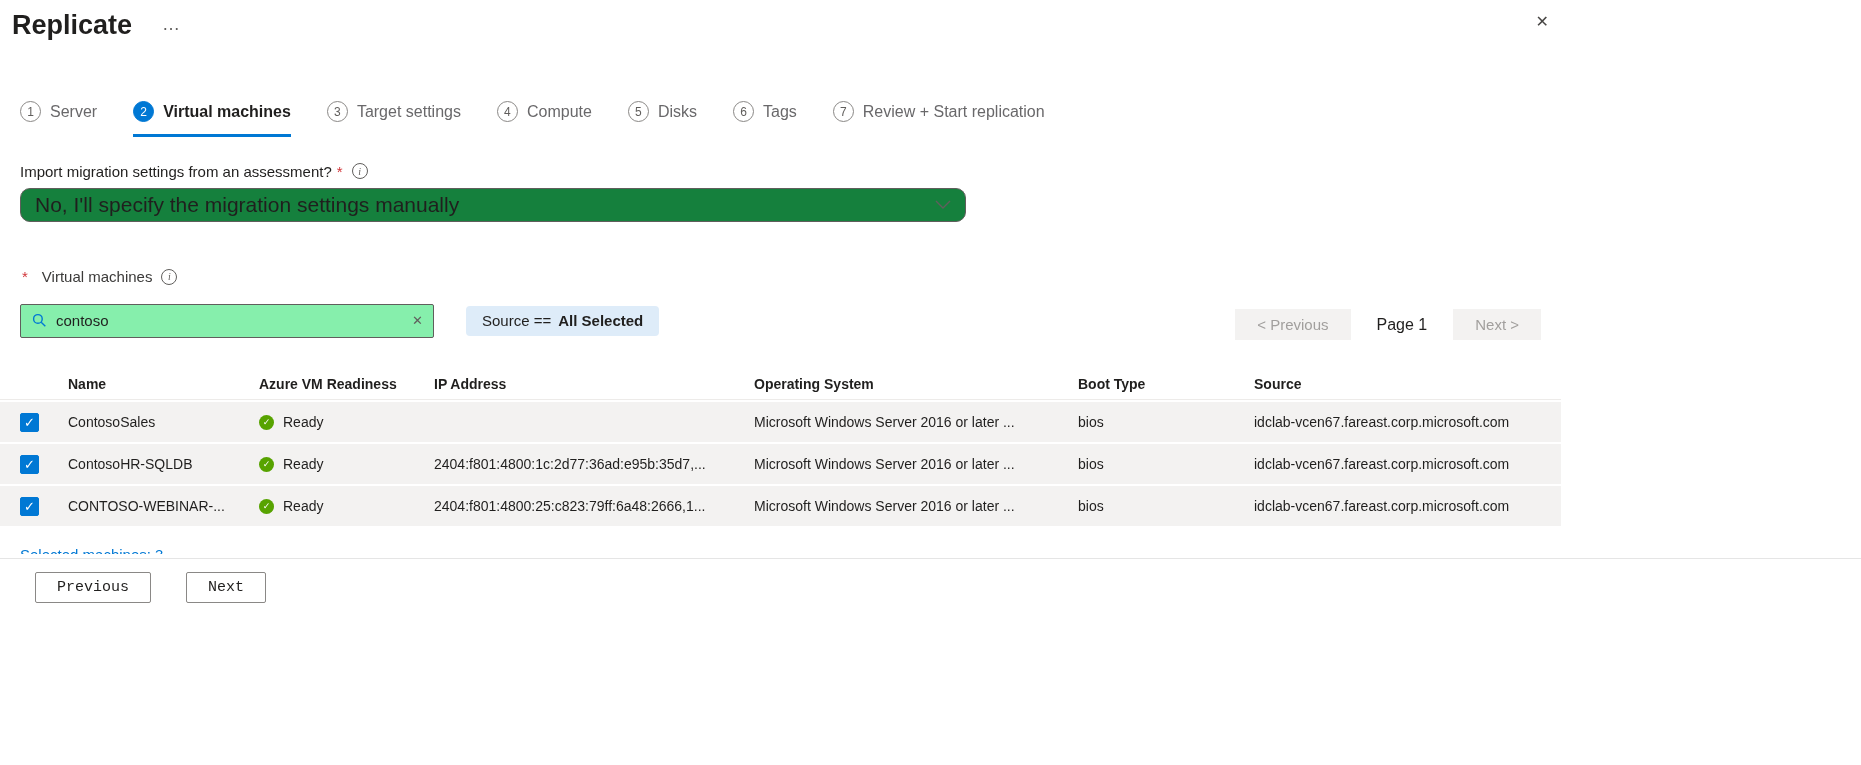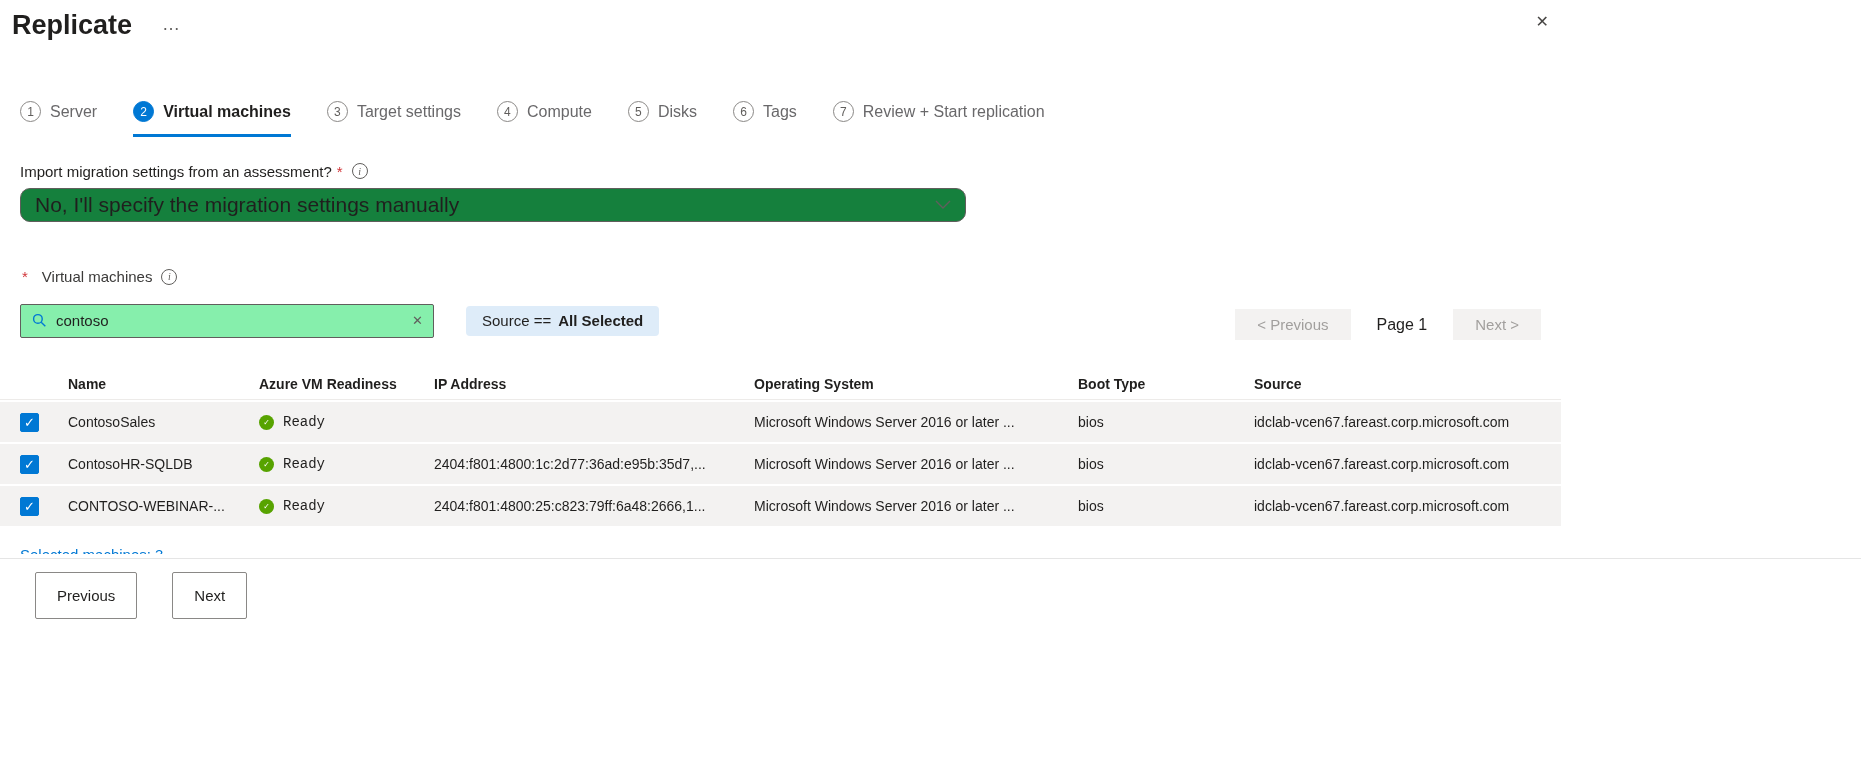--- a/index.html
+++ b/index.html
@@ -66,32 +66,32 @@
   .col-name { width:191px; flex:0 0 auto; }
   .col-ready { width:175px; flex:0 0 auto; }
   .col-ip { width:320px; flex:0 0 auto; }
   .col-os { width:324px; flex:0 0 auto; }
   .col-boot { width:176px; flex:0 0 auto; }
   .col-source { flex:1; }
   .cell { overflow:hidden; white-space:nowrap; text-overflow:ellipsis; padding-right:10px; }
   .cb { width:19px; height:19px; background:#0078d4; border:1px solid #0078d4; border-radius:2px;
     color:#fff; display:flex; align-items:center; justify-content:center; cursor:pointer; }
   .cb::before { content:"✓"; font-size:13px; }
-  .ready-wrap { display:flex; align-items:center; gap:9px;font-family:Liberation Mono, monospace; }
+  .ready-wrap { display:flex; align-items:center; gap:9px; }
   .ready-dot { width:15px; height:15px; border-radius:50%; background:#57a300; color:#fff;
     display:flex; align-items:center; justify-content:center; flex:0 0 auto; }
   .ready-dot::before { content:"✓"; font-size:9px; }
 
   
   .clipped-link { height:8px; overflow:hidden; margin:20px 0 0 20px; color:#0078d4;
     font-size:15px; text-decoration:underline; width:220px; cursor:pointer; }
   .divider { width:1861px; border-top:1px solid #e5e5e5; margin-top:4px; }
   .footer { display:flex; gap:35px; margin:13px 0 0 35px; }
-  .btn { height:47px; padding:0 21px; background:#fff; border:1px solid #8a8886; border-radius:2px;
-    font-size:15px; color:#201f1e; font-family:Liberation Sans, sans-serif; cursor:pointer; }
+  .btn { height:31px; padding:0 21px; background:#fff; border:1px solid #8a8886; border-radius:2px;
+    font-size:15px; color:#201f1e; font-family:Liberation Mono, monospace; cursor:pointer; }
 </style>
 </head>
 <body>
 
 <div class="panel">
 
   <div class="panel-header">
     <h1 class="page-title">Replicate</h1>
     <span class="more">…</span>
     <button class="close-btn">✕</button>

